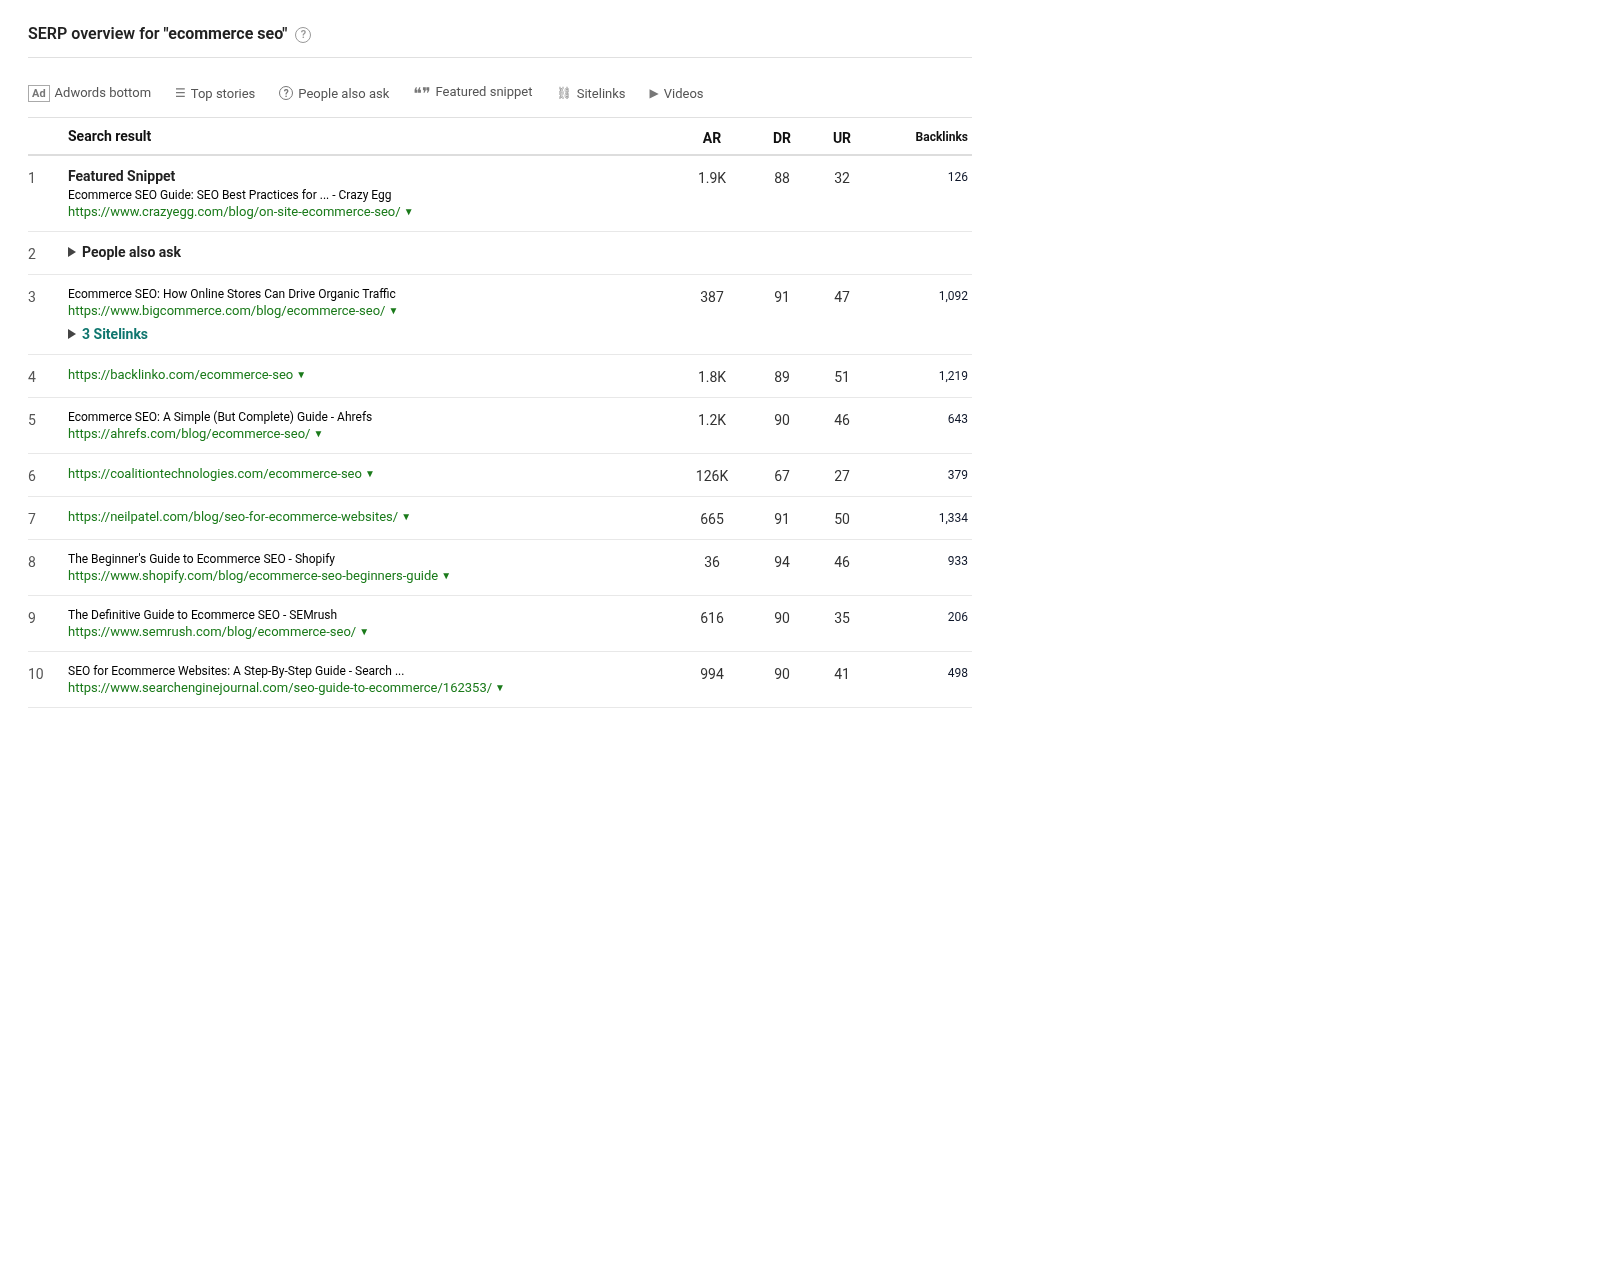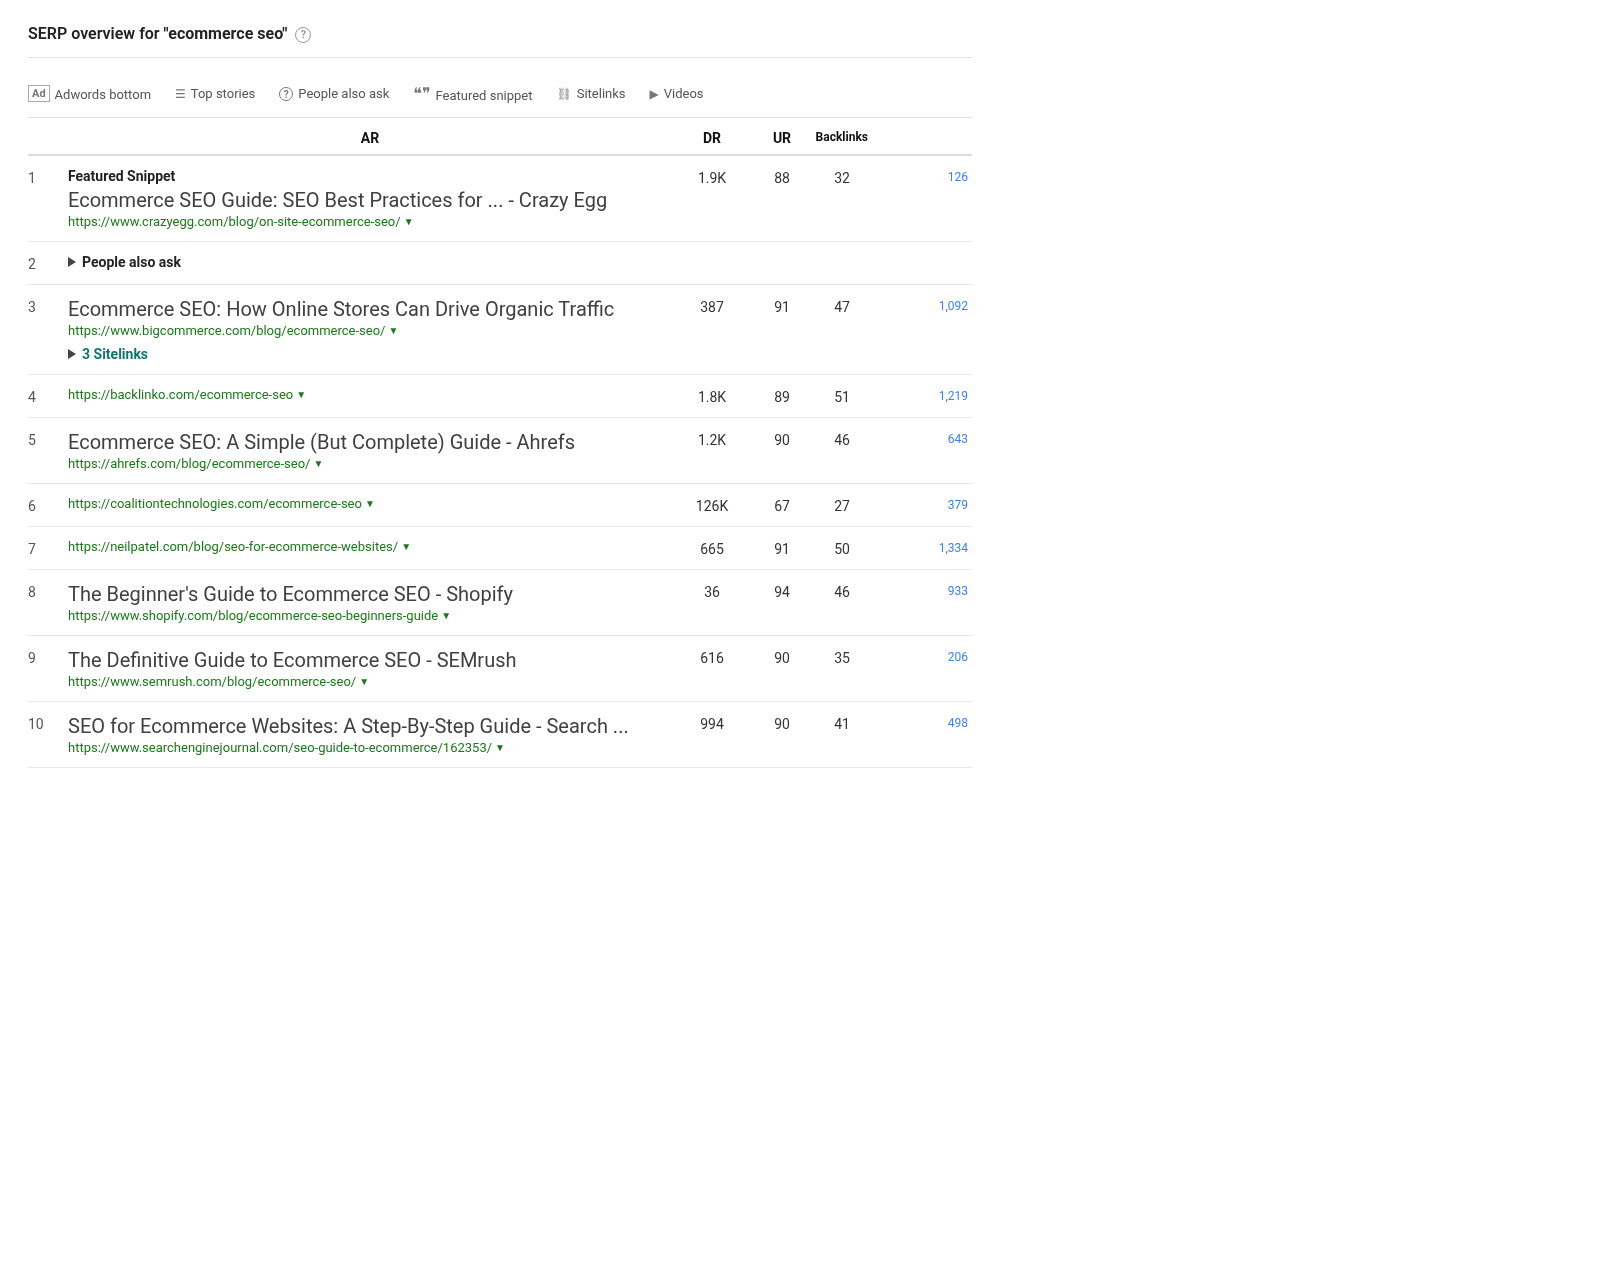--- a/index.html
+++ b/index.html
@@ -46,21 +46,21 @@
       align-items: center;
       gap: 24px;
       padding: 10px 0 14px;
       border-bottom: 1px solid #e0e0e0;
       margin-bottom: 0;
       flex-wrap: wrap;
     }
 
     .filter-item {
       display: flex;
-      align-items: flex-end;
+      align-items: flex-start;
       gap: 5px;
       color: #555;
       font-size: 13px;
       cursor: pointer;
     }
 
     .filter-icon {
       font-size: 12px;
       color: #777;
     }
@@ -93,22 +93,22 @@
       padding-top: 2px;
     }
 
     .result-cell {
       display: flex;
       flex-direction: column;
       gap: 2px;
     }
 
     .result-title {
-      color: #404040;
-      font-size: 20px;
+      color: #000000;
+      font-size: 12px;
       text-decoration: none;
       cursor: pointer;
     }
 
     .result-url {
       color: #1a7a1a;
       font-size: 13px;
       display: flex;
       align-items: center;
       gap: 3px;
@@ -162,21 +162,21 @@
     }
 
     .col-bl {
       text-align: right;
       padding-right: 4px;
       font-size: 12px;
       padding-top: 2px;
     }
 
     .col-bl a {
-      color: #3b82f6;
+      color: #0f172a;
       text-decoration: none;
       cursor: pointer;
     }
   </style>
 </head>
 <body>
 
 <div class="page-title">
   <span>SERP overview for </span><span class="query">"ecommerce seo"</span>
   <span class="help-icon">?</span>
@@ -204,20 +204,21 @@
     <span>Sitelinks</span>
   </div>
   <div class="filter-item">
     <span class="filter-icon">▶</span>
     <span>Videos</span>
   </div>
 </div>
 
 <div class="table-header">
   <div></div>
+  <div>Search result</div>
   <div class="col-ar">AR</div>
   <div class="col-dr">DR</div>
   <div class="col-ur">UR</div>
   <div class="col-bl">Backlinks</div>
 </div>
 
 <div class="table-row">
   <div class="row-num">1</div>
   <div class="result-cell">
     <div class="badge-featured">Featured Snippet</div>

